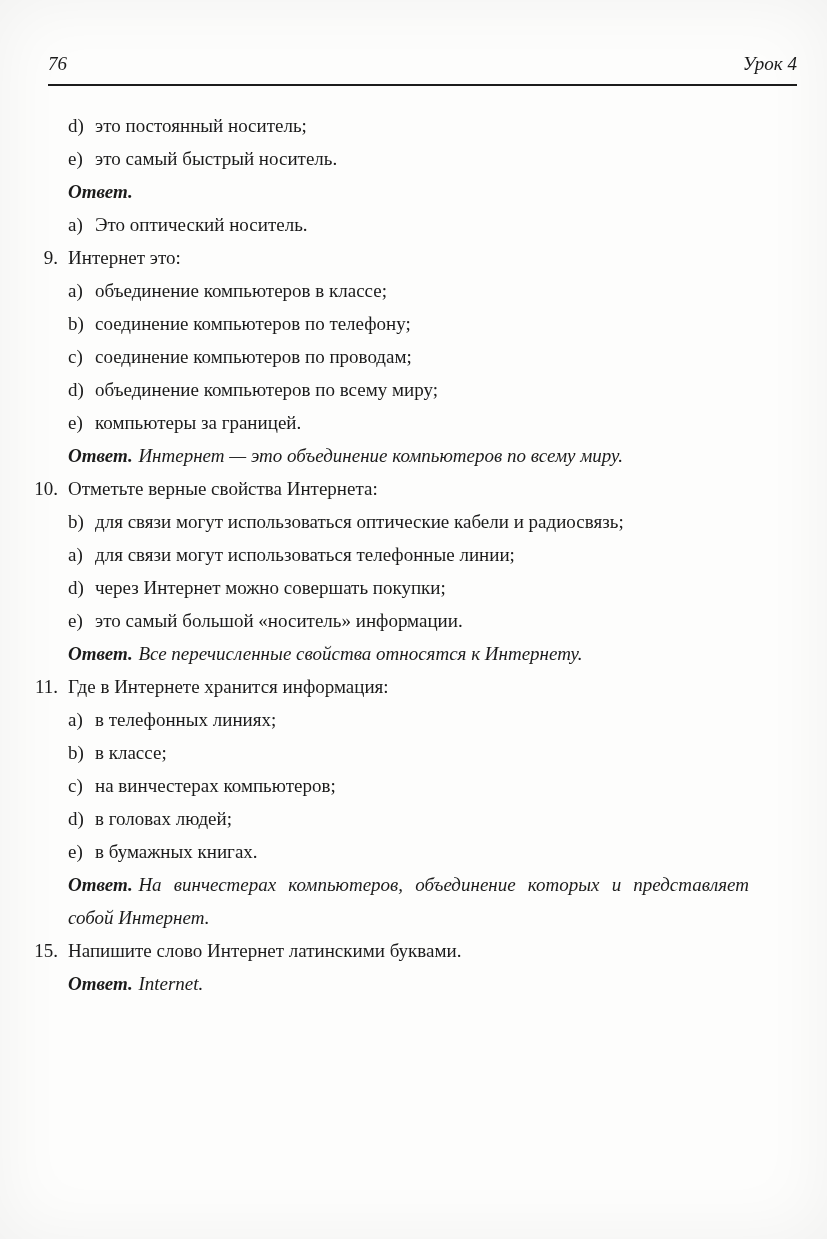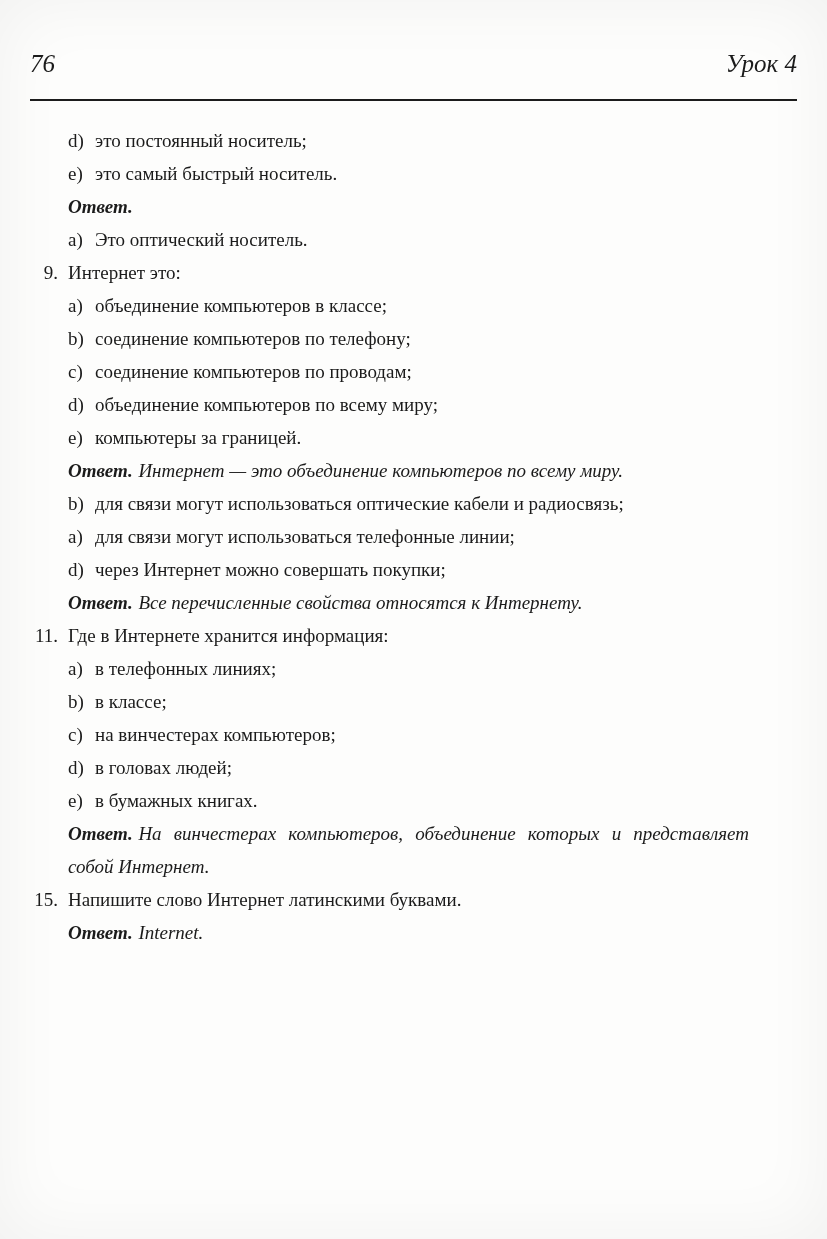--- a/index.html
+++ b/index.html
@@ -16,24 +16,25 @@
     box-shadow: inset 0 0 70px rgba(0,0,0,0.05);
     padding: 52px 30px 0 30px;
     overflow: hidden;
     position: relative;
   }
   .header {
     display: flex;
     justify-content: space-between;
     align-items: baseline;
     font-style: italic;
-    font-size: 25px;
+    font-size: 19px;
     line-height: 24px;
-    padding-bottom: 23px;
+    padding-bottom: 8px;
     border-bottom: 2px solid #1c1c1c;
+    margin-left: 18px;
   }
   .content {
     margin-top: 23px;
     padding-right: 48px;
     font-size: 19px;
     line-height: 33px;
     hyphens: manual;
   }
   .block { min-height: 33px; }
   .block.option { padding-left: 65px; }
@@ -107,34 +108,40 @@
   </div>
 
   <div class="block option">
     <span class="label">e)</span><span class="text">компьютеры за границей.</span>
   </div>
 
   <div class="block answer">
     <span class="bold">Ответ.</span><span class="text">Интернет — это объединение компьютеров по всему миру.</span>
   </div>
 
+  <div class="block question">
+    <span class="num">10.</span><span class="text">Отметьте верные свойства Интернета:</span>
+  </div>
 
   <div class="block option">
     <span class="label">b)</span><span class="text">для связи могут использоваться оптические кабели и радиосвязь;</span>
   </div>
 
   <div class="block option">
     <span class="label">a)</span><span class="text">для связи могут использоваться телефонные линии;</span>
   </div>
 
 
   <div class="block option">
     <span class="label">d)</span><span class="text">через Интернет можно совершать покупки;</span>
   </div>
 
+  <div class="block option">
+    <span class="label">e)</span><span class="text">это самый большой «носитель» информации.</span>
+  </div>
 
   <div class="block answer">
     <span class="bold">Ответ.</span><span class="text">Все перечисленные свойства относятся к Интернету.</span>
   </div>
 
   <div class="block question">
     <span class="num">11.</span><span class="text">Где в Интернете хранится информация:</span>
   </div>
 
   <div class="block option">

